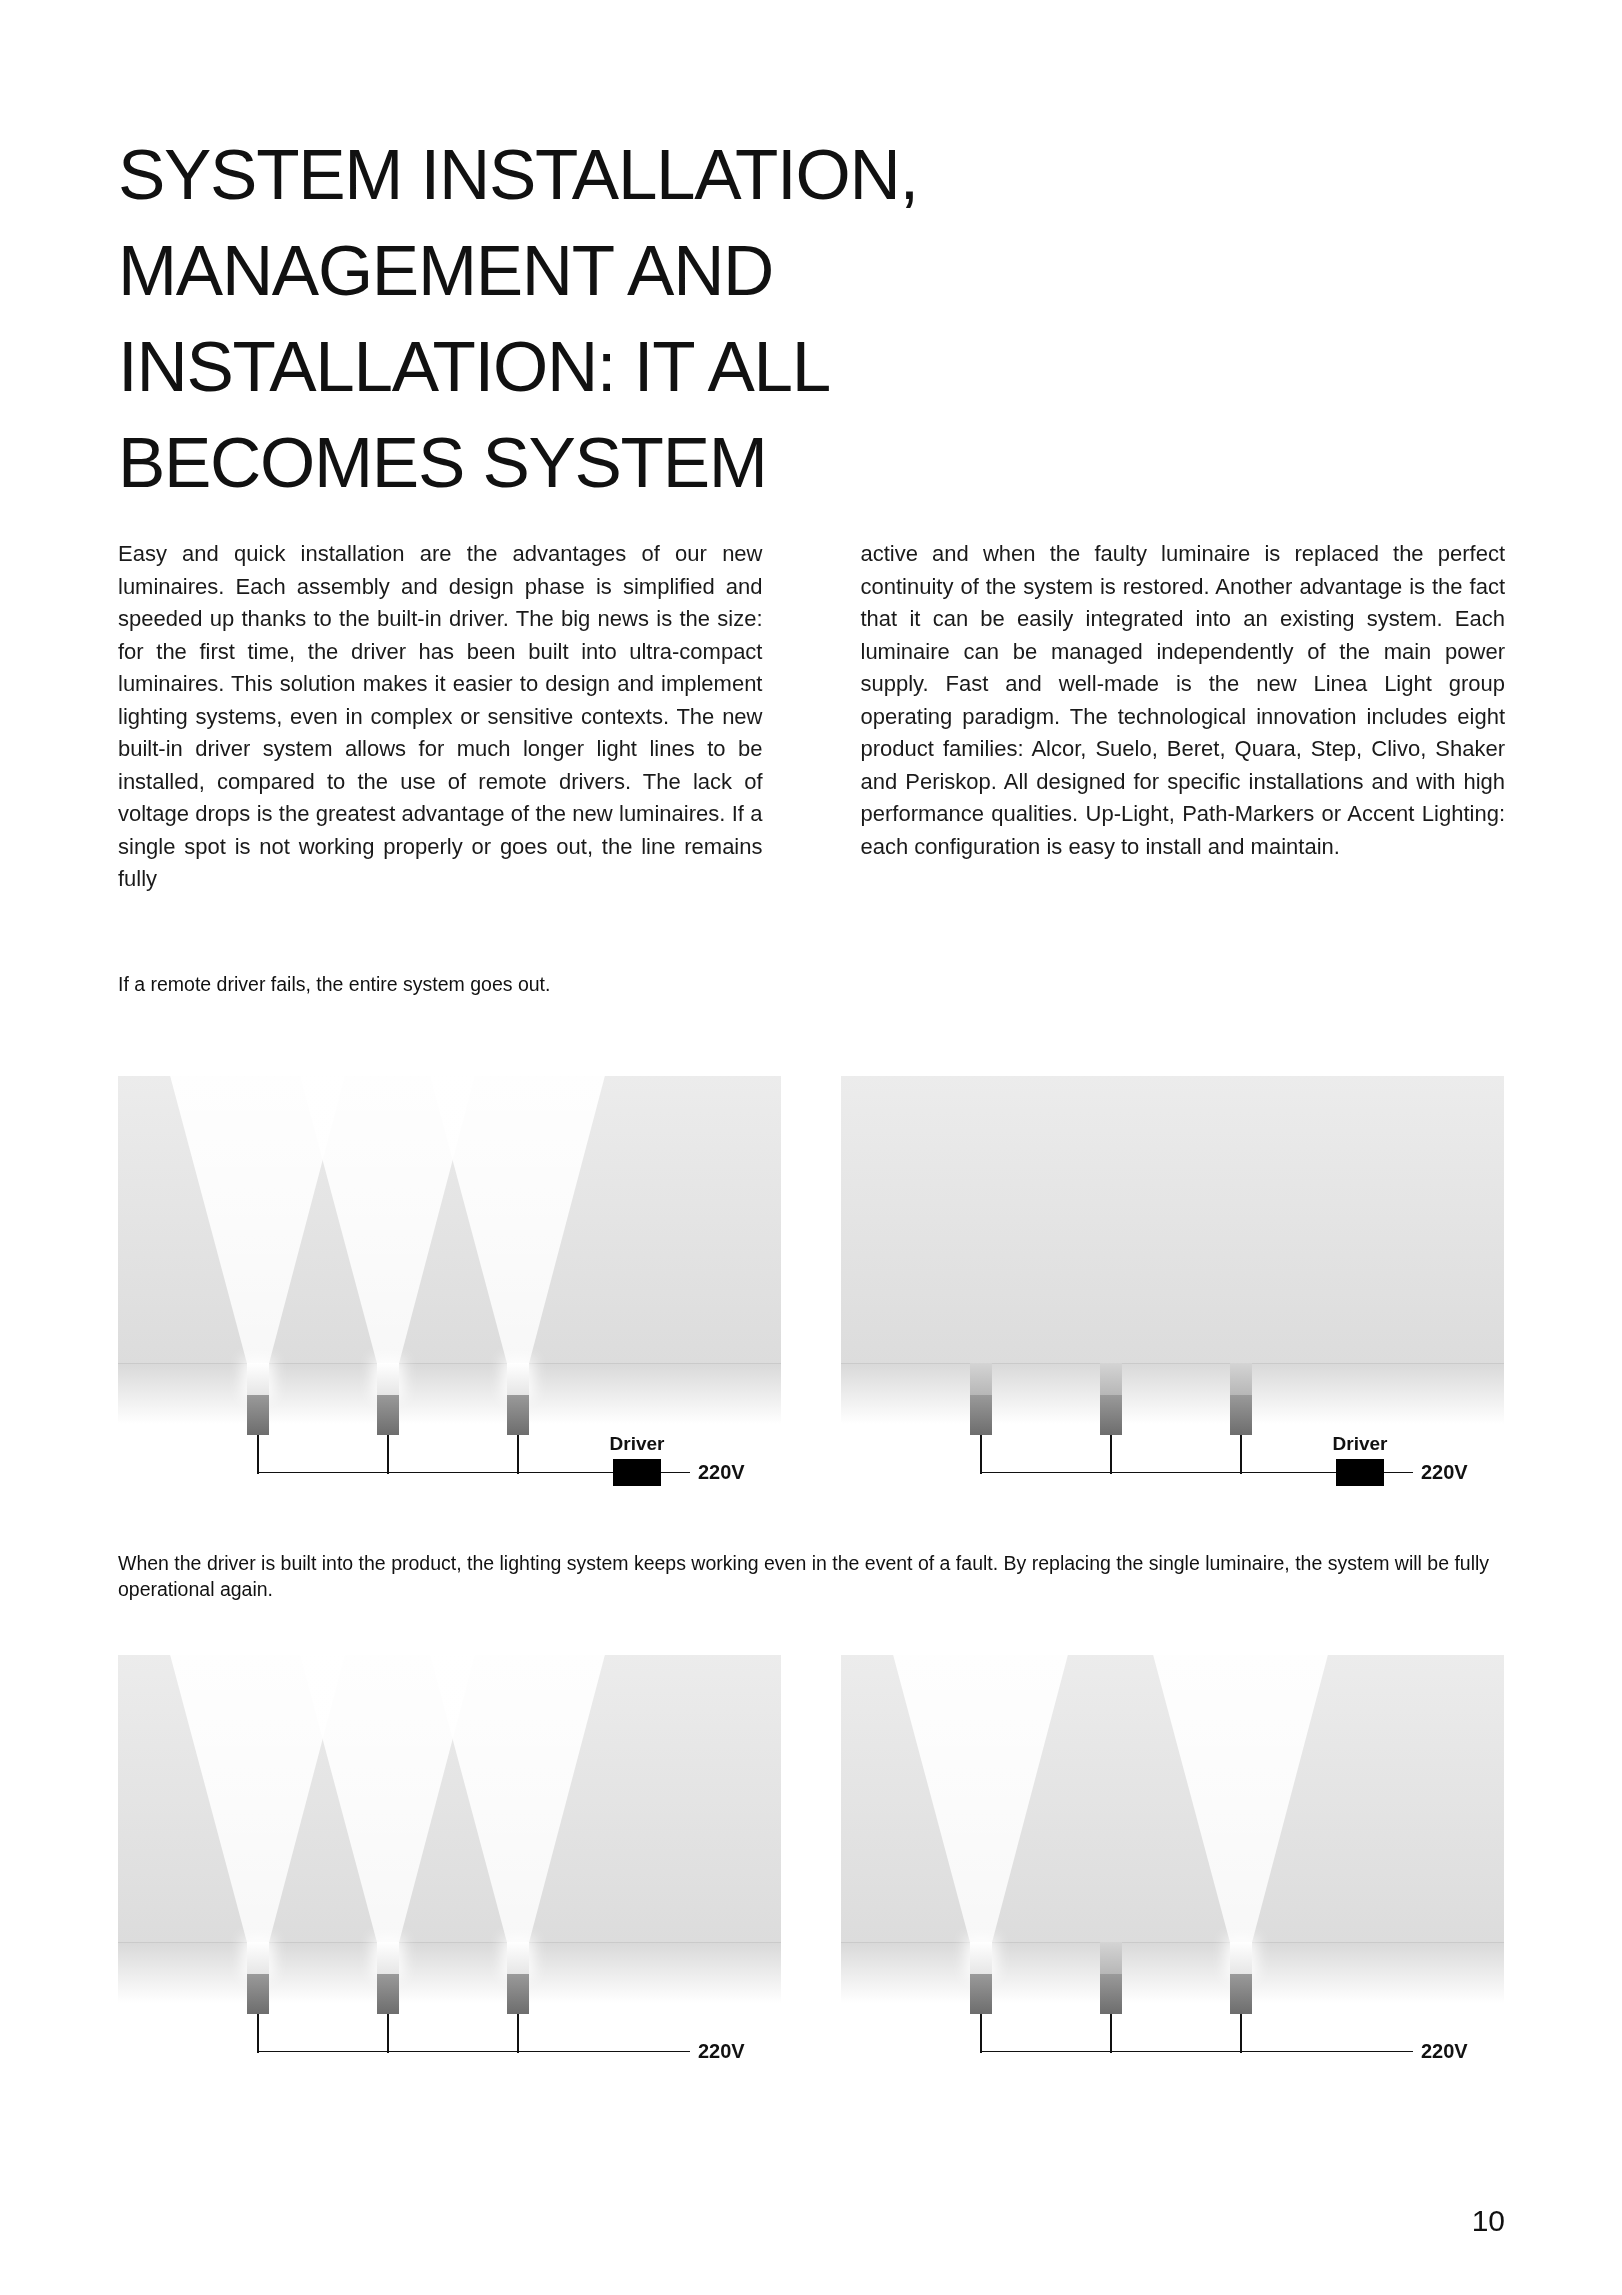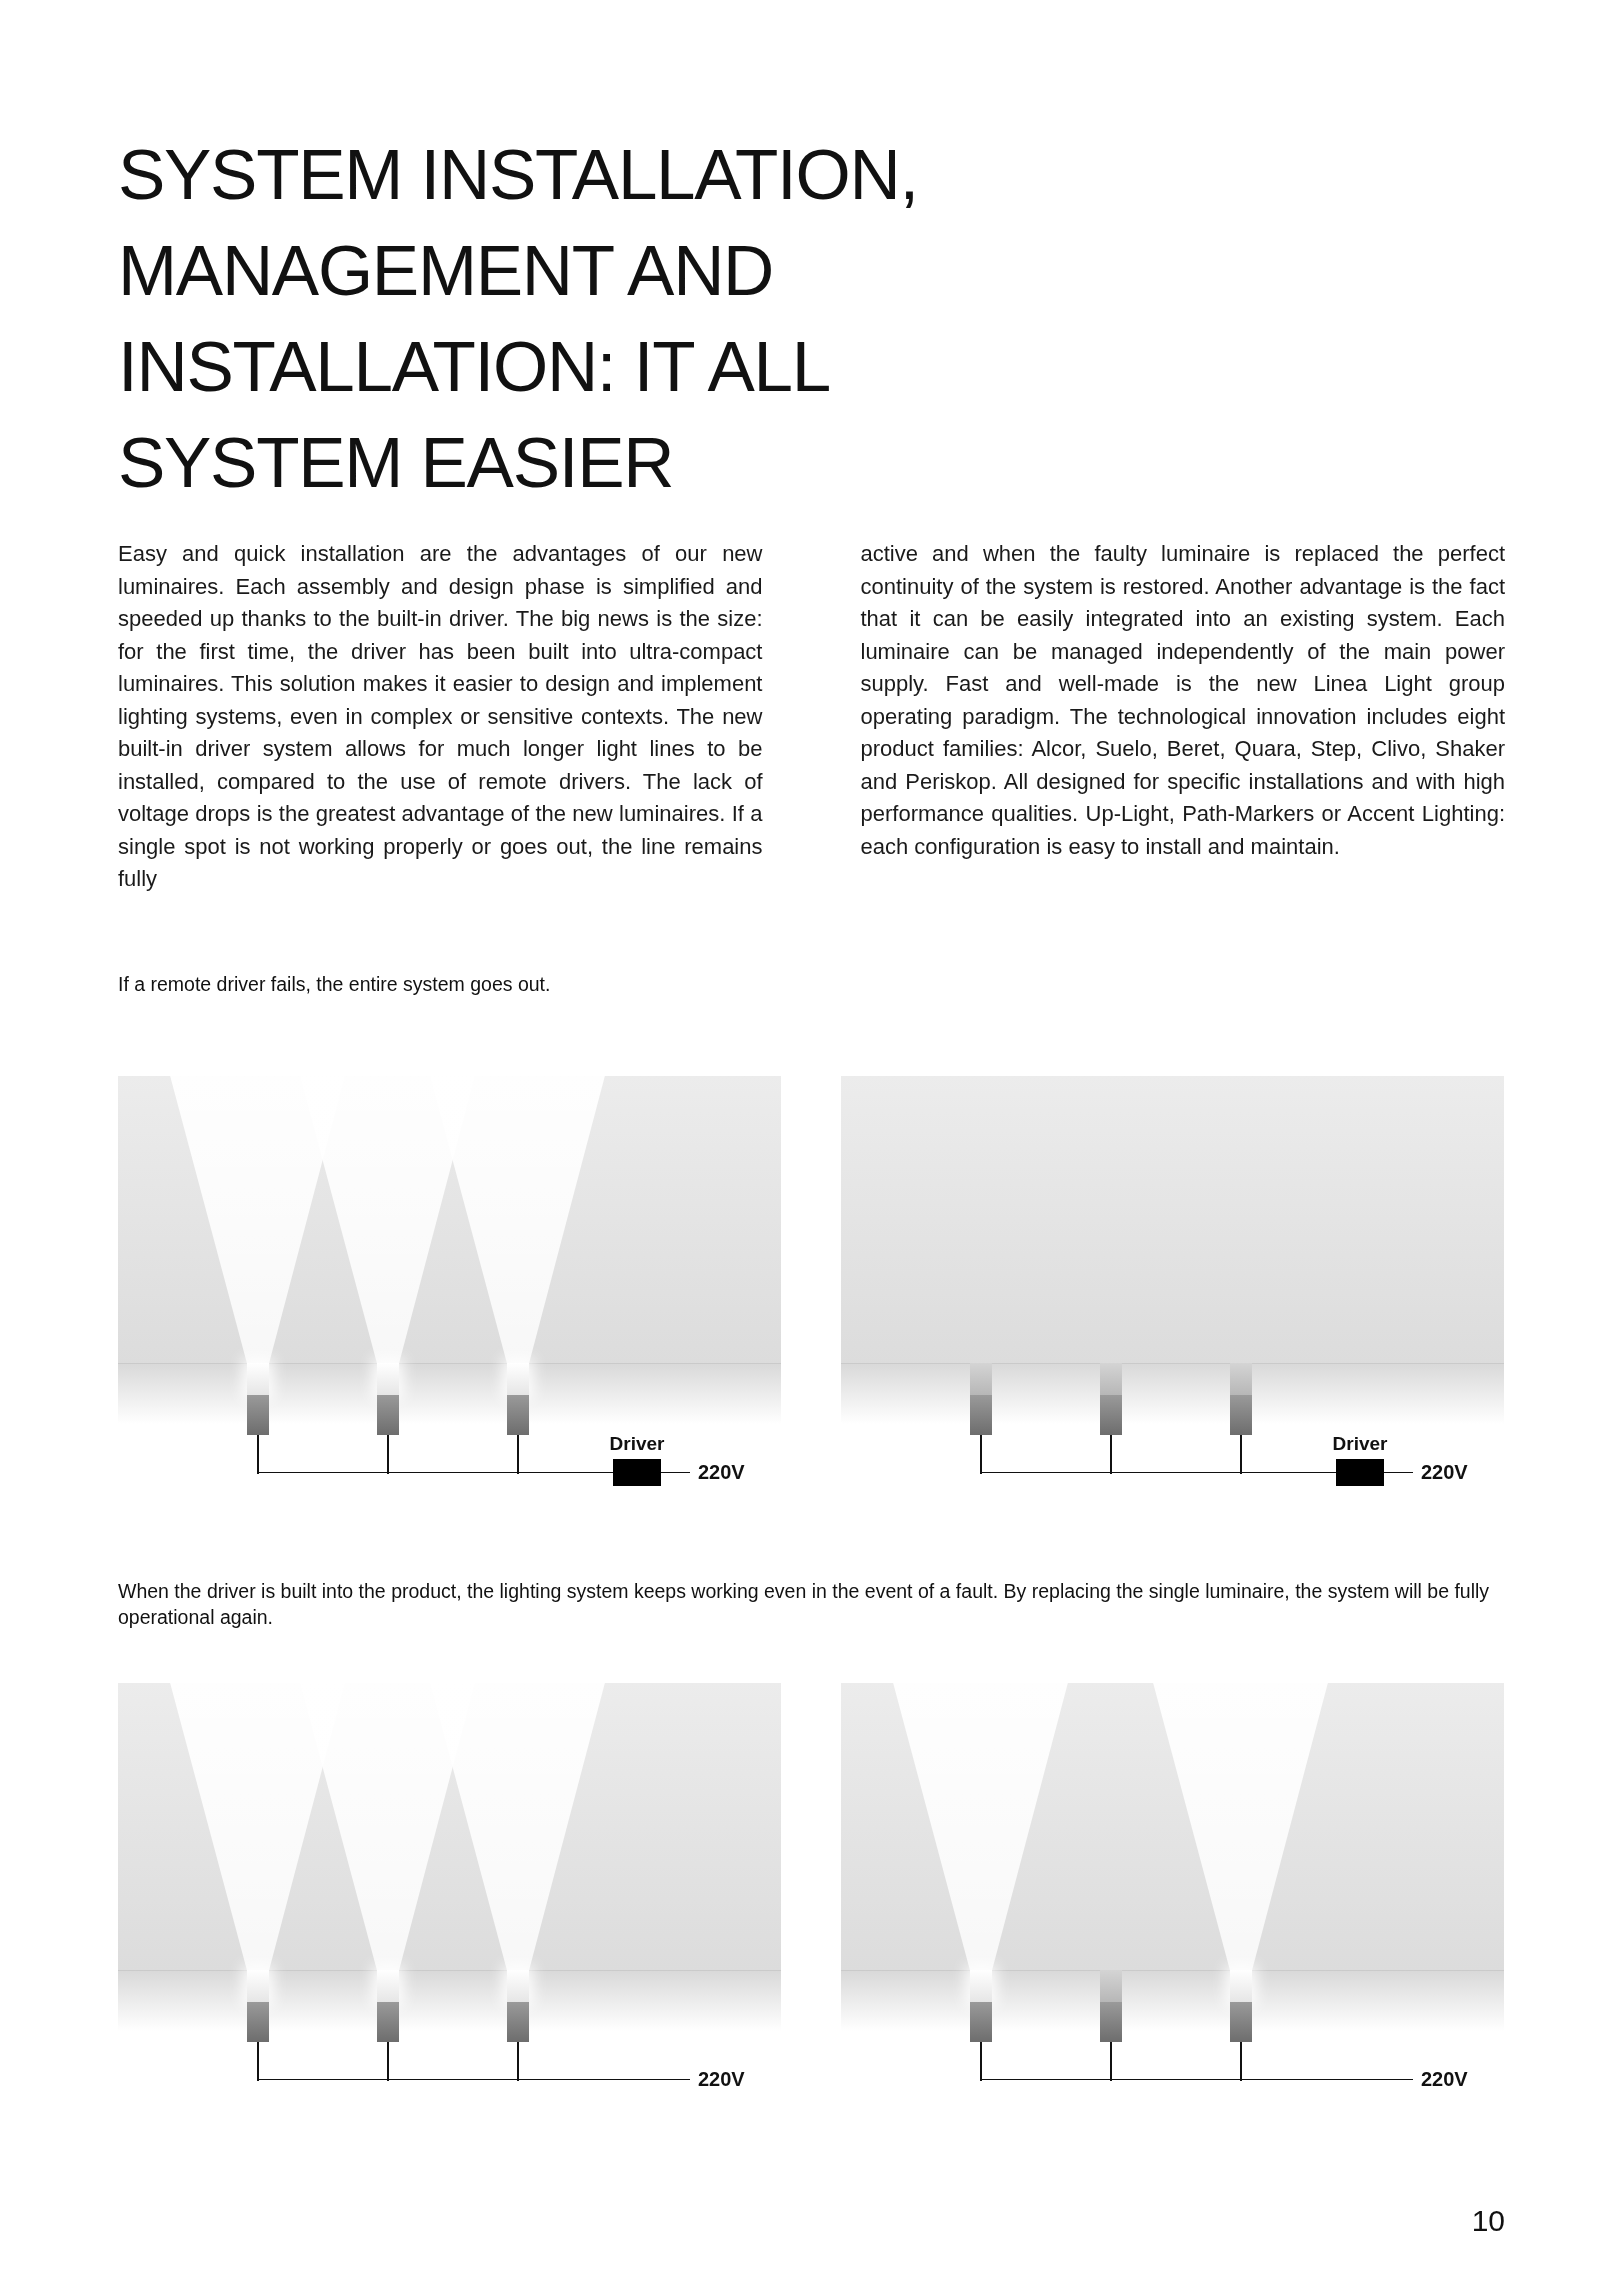--- a/index.html
+++ b/index.html
@@ -35,21 +35,21 @@
     line-height:32.5px;
     text-align:justify;
     color:#1a1a1a;
   }
   .caption {
     font-size:19.5px;
     line-height:26px;
     color:#111111;
   }
   .caption-1 { margin-top:75px; }
-  .caption-2 { margin-top:80px; width:1386px; }
+  .caption-2 { margin-top:52px; width:1386px; }
   .diagram-row {
     display:flex;
     gap:60px;
   }
   .row-1 { margin-top:79px; }
   .row-2 { margin-top:53px; }
   .diagram {
     position:relative;
     width:663px;
     height:422px;
@@ -130,21 +130,21 @@
 </style>
 </head>
 <body>
 
 <div class="page">
 
   <h1 class="title">
     <span>SYSTEM INSTALLATION,</span>
     <span>MANAGEMENT AND</span>
     <span>INSTALLATION: IT ALL</span>
-    <span>SYSTEM EASIER</span>
+    <span>BECOMES SYSTEM</span>
   </h1>
 
   <div class="columns">
     <p class="col">Easy and quick installation are the advantages of our new luminaires. Each assembly and design phase is simplified and speeded up thanks to the built-in driver. The big news is the size: for the first time, the driver has been built into ultra-compact luminaires. This solution makes it easier to design and implement lighting systems, even in complex or sensitive contexts. The new built-in driver system allows for much longer light lines to be installed, compared to the use of remote drivers. The lack of voltage drops is the greatest advantage of the new luminaires. If a single spot is not working properly or goes out, the line remains fully</p>
     <p class="col">active and when the faulty luminaire is replaced the perfect continuity of the system is restored. Another advantage is the fact that it can be easily integrated into an existing system. Each luminaire can be managed independently of the main power supply. Fast and well-made is the new Linea Light group operating paradigm. The technological innovation includes eight product families: Alcor, Suelo, Beret, Quara, Step, Clivo, Shaker and Periskop. All designed for specific installations and with high performance qualities. Up-Light, Path-Markers or Accent Lighting: each configuration is easy to install and maintain.</p>
   </div>
 
   <p class="caption caption-1">If a remote driver fails, the entire system goes out.</p>
 
   <div class="diagram-row row-1">

